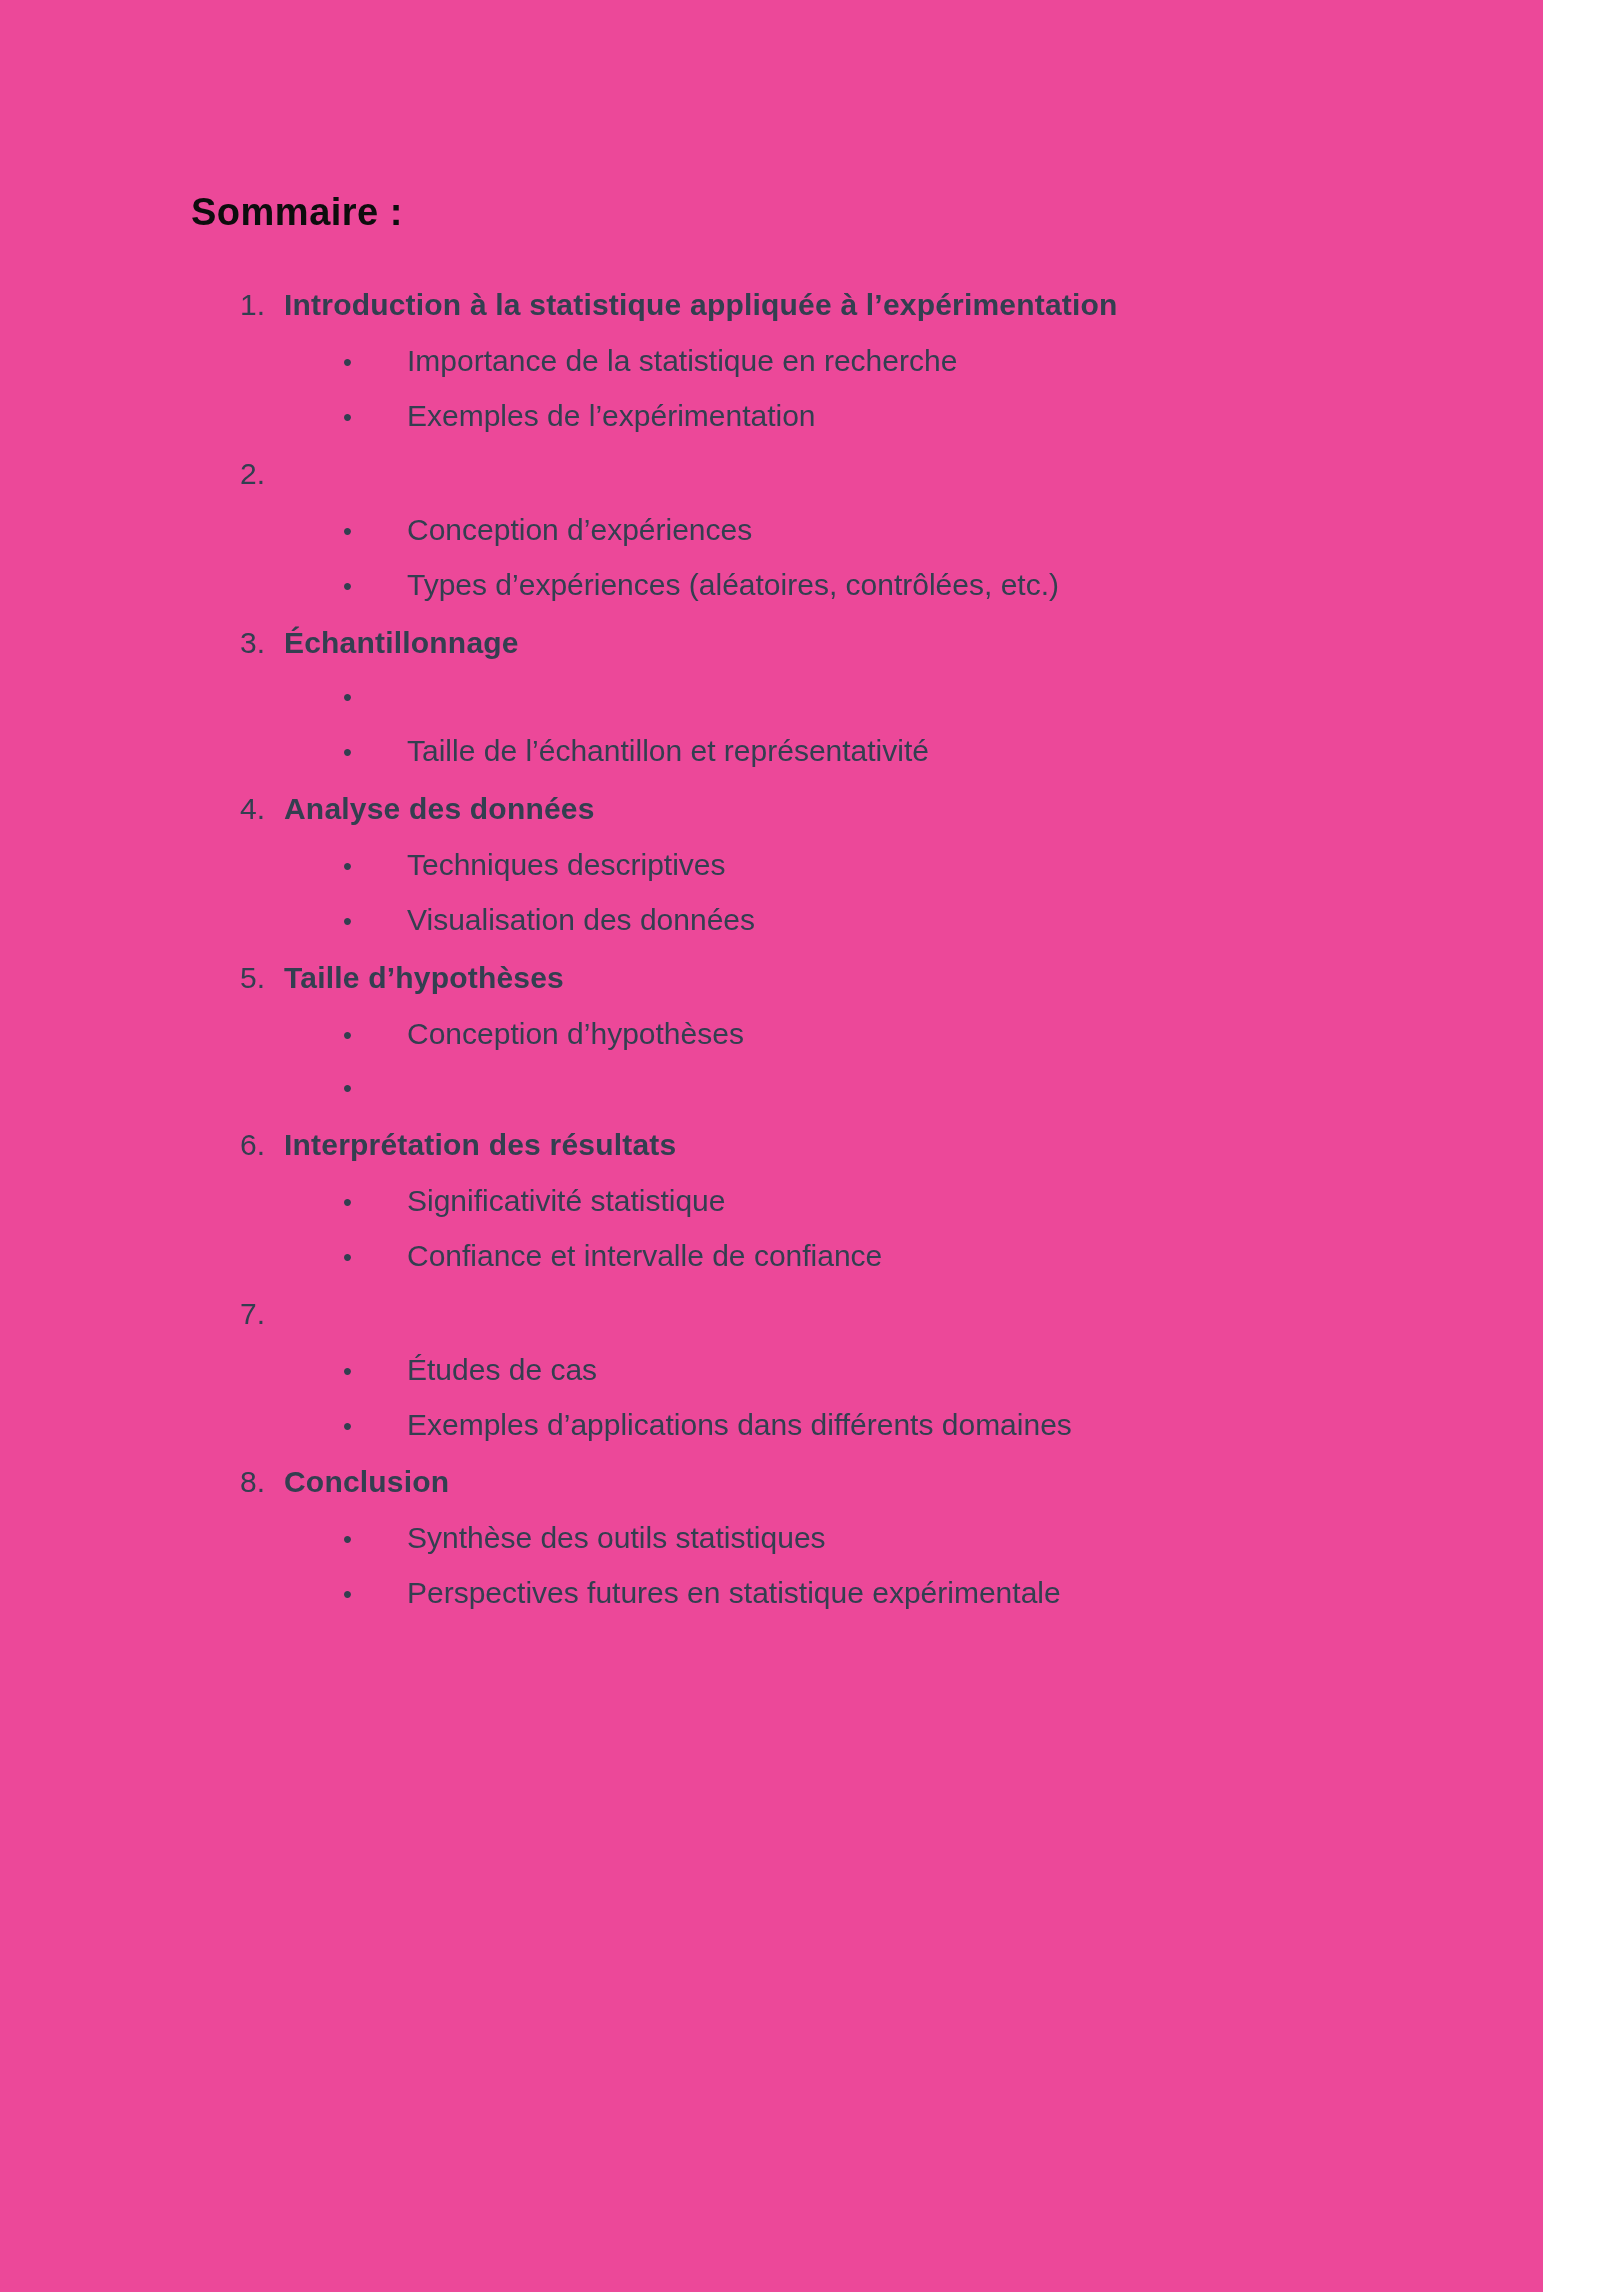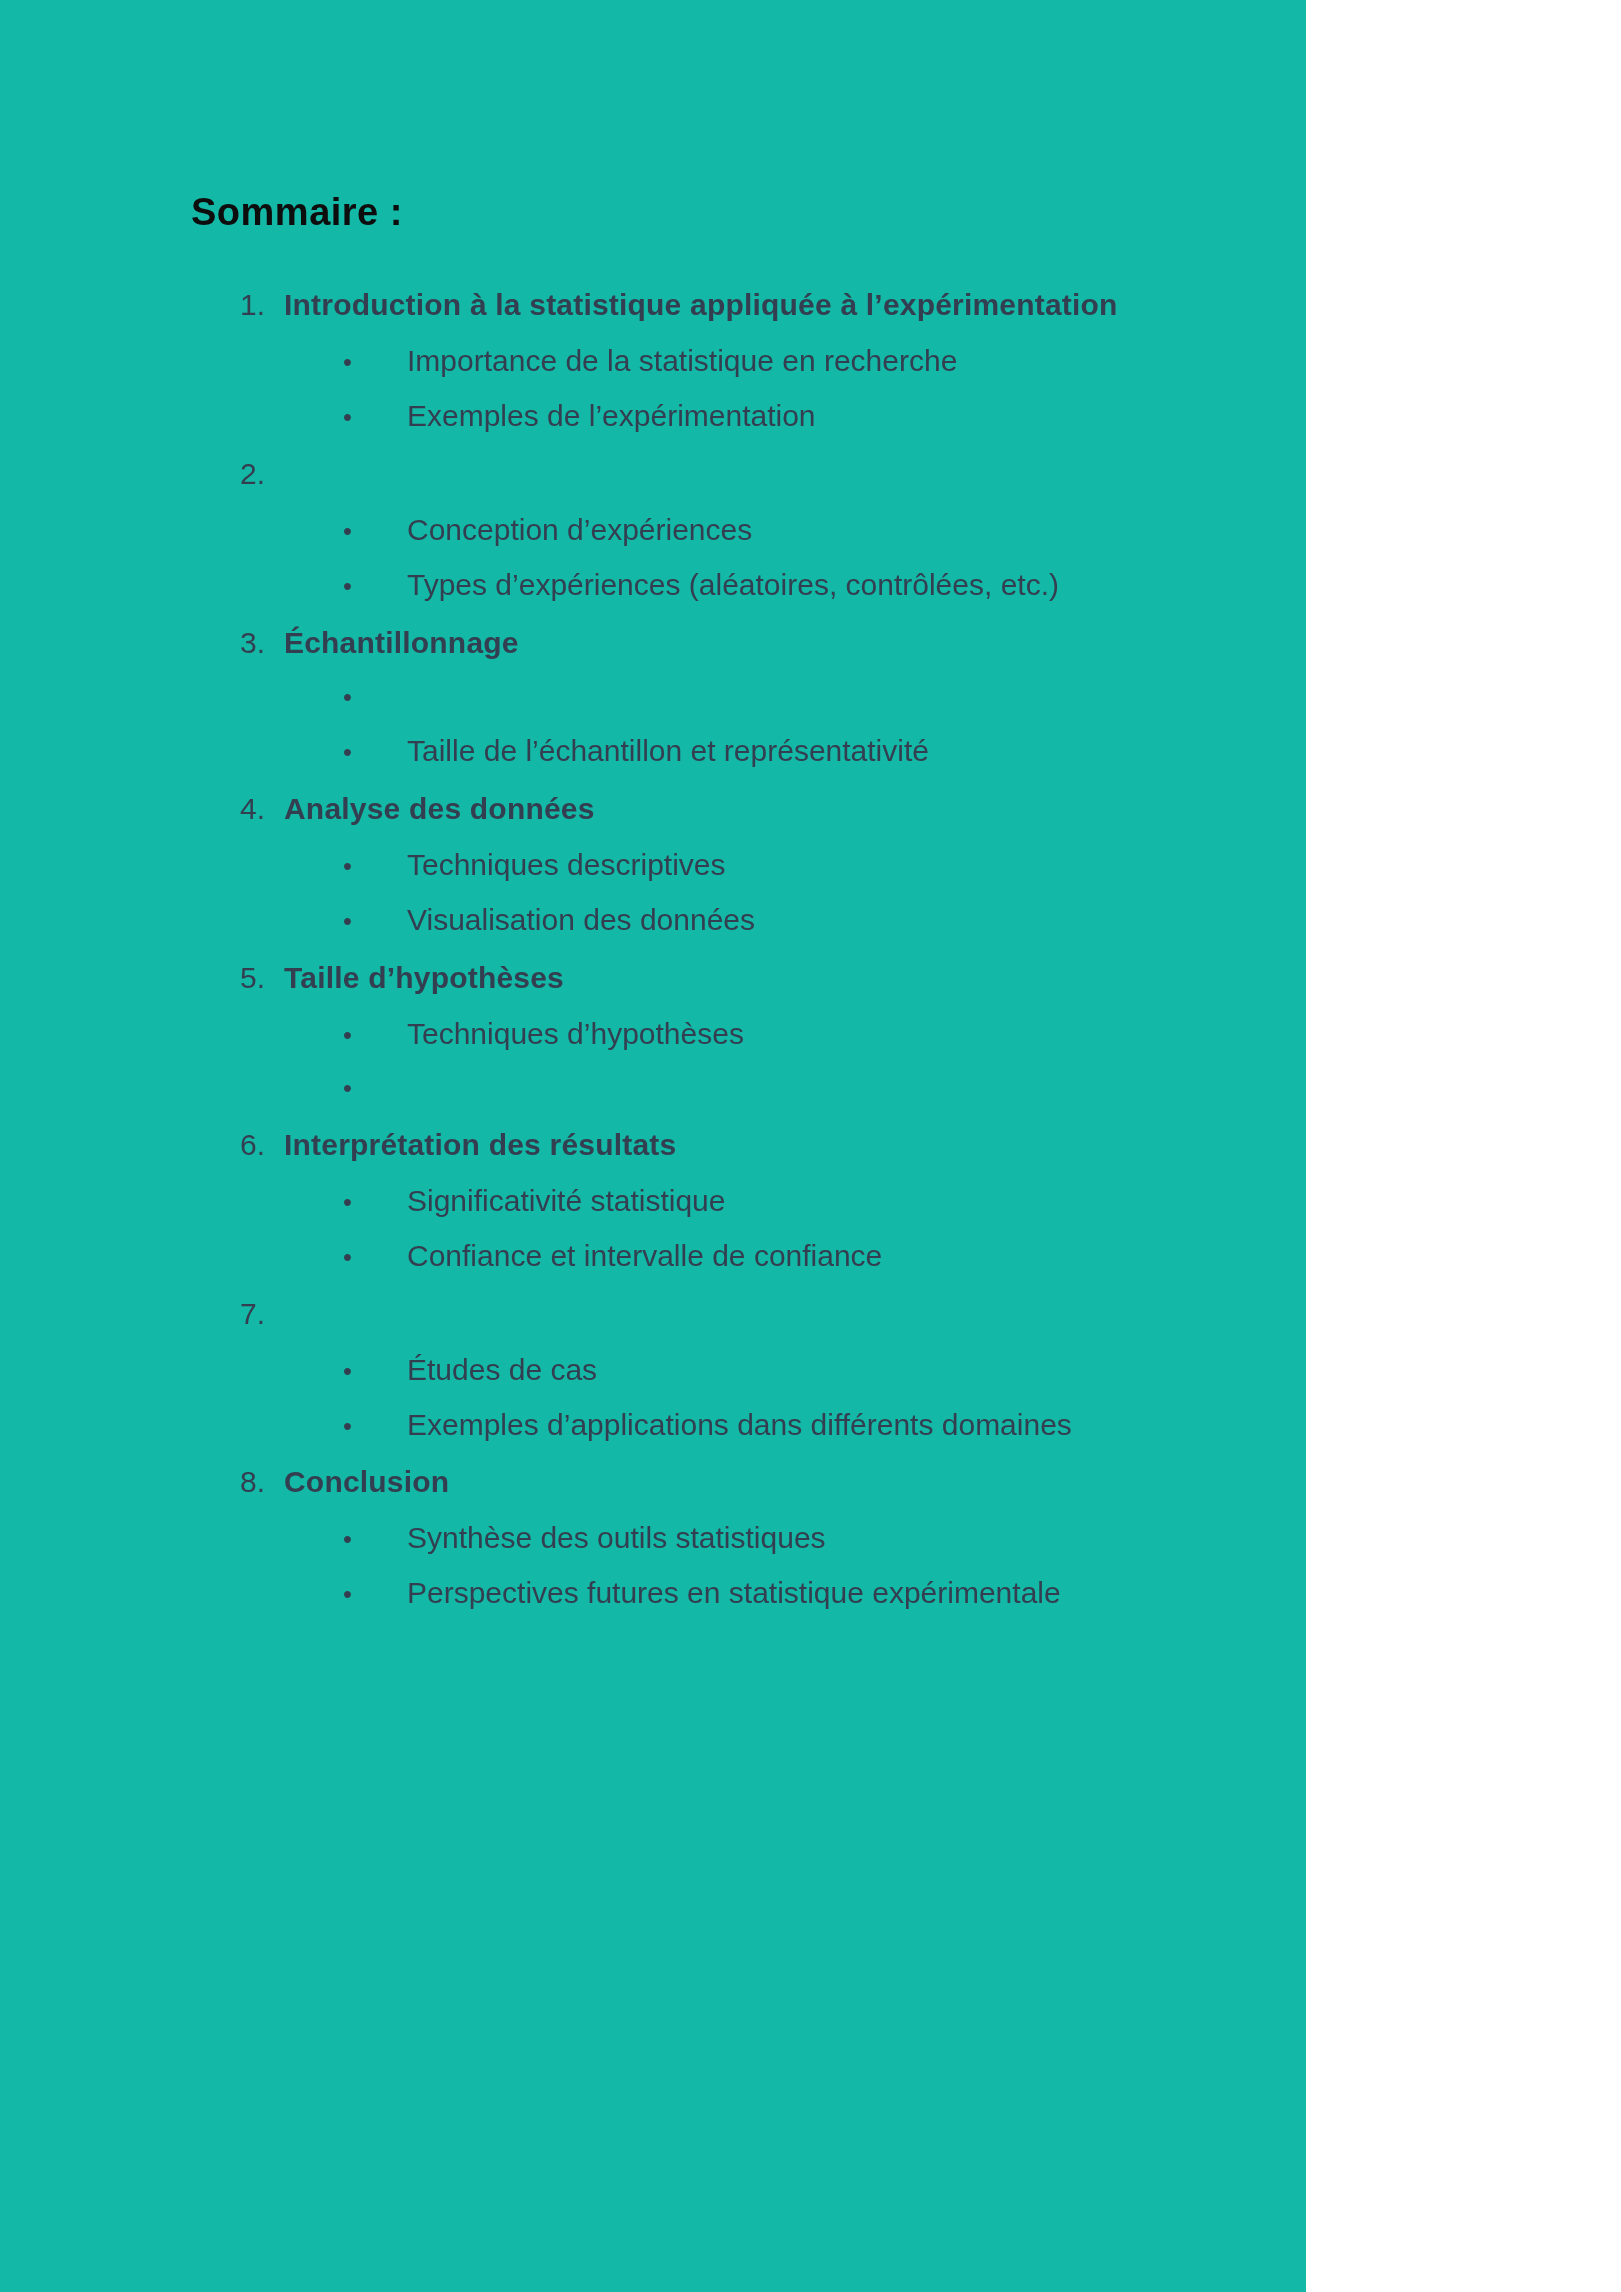--- a/index.html
+++ b/index.html
@@ -2,23 +2,23 @@
 <html><head>
 <meta charset="utf-8">
 <style>
   html, body {
     margin: 0;
     padding: 0;
     background: #ffffff;
   }
   .page {
     position: relative;
-    width: 1306px;
+    width: 1543px;
     height: 2293px;
-    background: #14b8a6;
+    background: #ec4899;
     box-sizing: border-box;
     padding: 189px 59px 0 191px;
     font-family: "Liberation Sans", sans-serif;
     overflow: hidden;
   }
   .doc-title {
     margin: 0;
     font-size: 38px;
     line-height: 46px;
     font-weight: 700;
@@ -137,21 +137,21 @@
     </li>
 
     <li class="section">
       <div class="head">
         <span class="num">5.</span>
         <span class="heading">Taille d’hypothèses</span>
       </div>
       <ul class="subs">
         <li class="sub">
           <span class="bullet">•</span>
-          <span class="sub-label">Techniques d’hypothèses</span>
+          <span class="sub-label">Conception d’hypothèses</span>
         </li>
         <li class="sub">
           <span class="bullet">•</span>
         </li>
       </ul>
     </li>
 
     <li class="section">
       <div class="head">
         <span class="num">6.</span>

